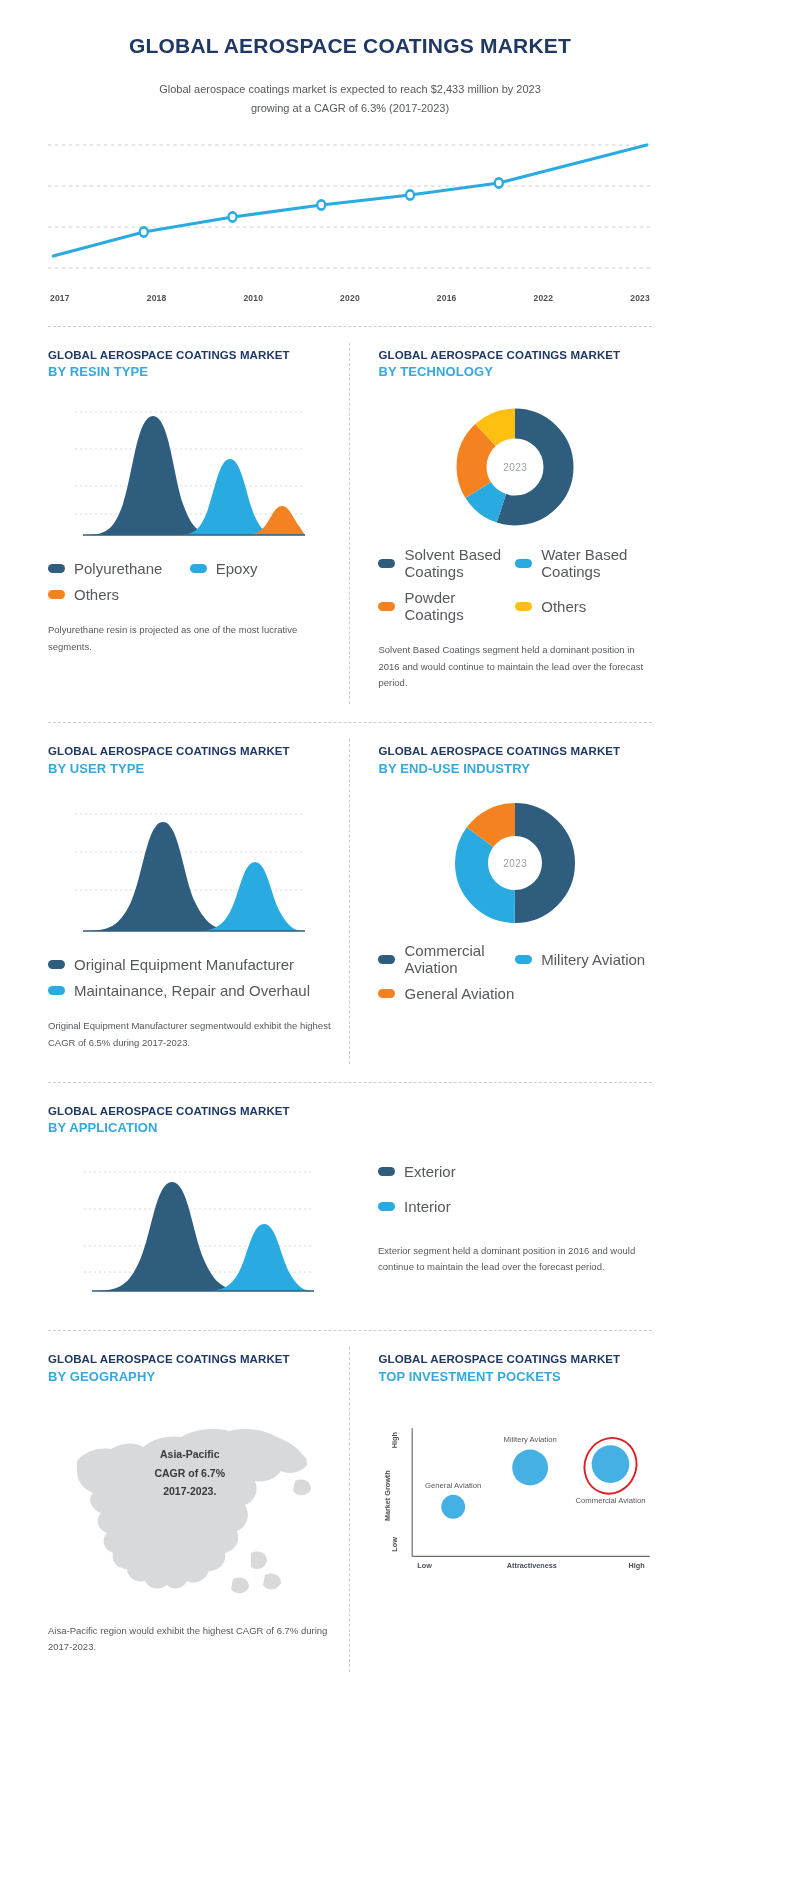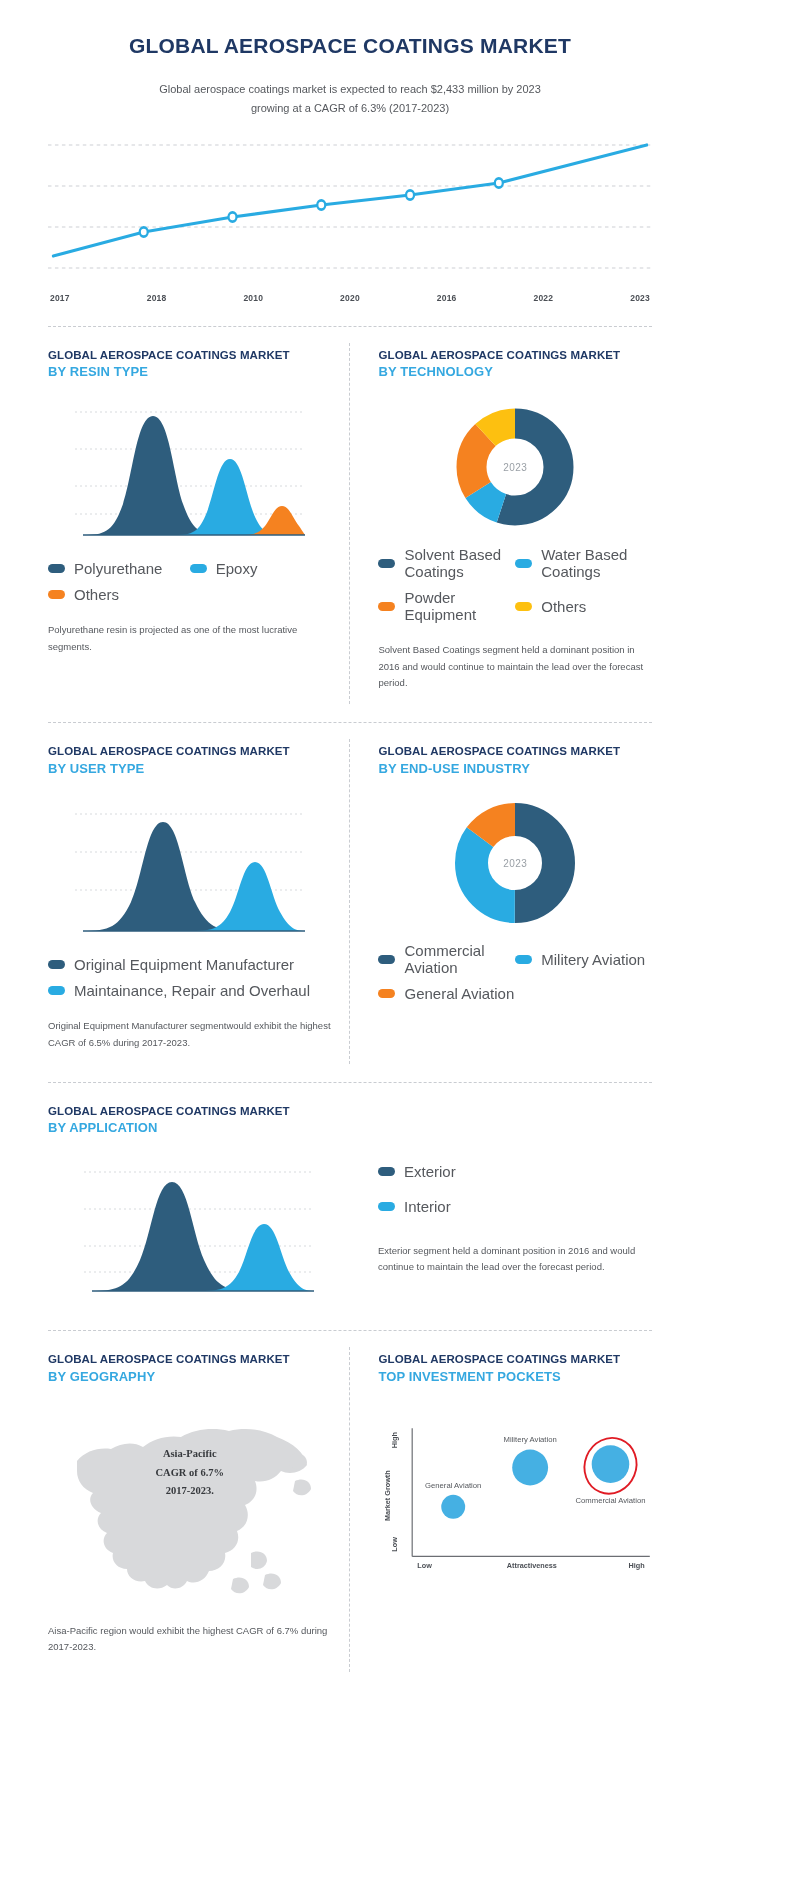--- a/index.html
+++ b/index.html
@@ -126,21 +126,21 @@
   .botrow { display: flex; padding: 0 48px; }
   .botrow .vsep { border-left: 1px dashed #c9ccd1; margin: 16px 0 0; }
   .map-wrap { position: relative; width: 100%; display:flex; justify-content:center; padding-top: 10px;}
   .map-label {
     position: absolute;
     top: 52px; left: 0; right: 0;
     text-align: center;
     font-size: 10.5px;
     line-height: 1.8;
     color: #36393d;
-    font-family: Liberation Serif, serif;
+    font-family: Liberation Sans, sans-serif;
     font-weight: bold;
   }
 
   
   .scatter { position: relative; width: 100%; height: 190px; margin-top: 18px; }
   .scatter svg { width: 100%; height: 100%; display: block; }
 </style>
 </head>
 <body>
 
@@ -247,21 +247,21 @@
         <div class="legend-item">
           <span class="swatch" style="background:#2e5d7d"></span>
           <span>Solvent Based Coatings</span>
         </div>
         <div class="legend-item">
           <span class="swatch" style="background:#29abe2"></span>
           <span>Water Based Coatings</span>
         </div>
         <div class="legend-item">
           <span class="swatch" style="background:#f58220"></span>
-          <span>Powder Equipment</span>
+          <span>Powder Coatings</span>
         </div>
         <div class="legend-item">
           <span class="swatch" style="background:#fdc010"></span>
           <span>Others</span>
         </div>
       </div>
       <div class="caption">Solvent Based Coatings segment held a dominant position in 2016 and would continue to maintain the lead over the forecast period.</div>
     </div>
   </div>
 

